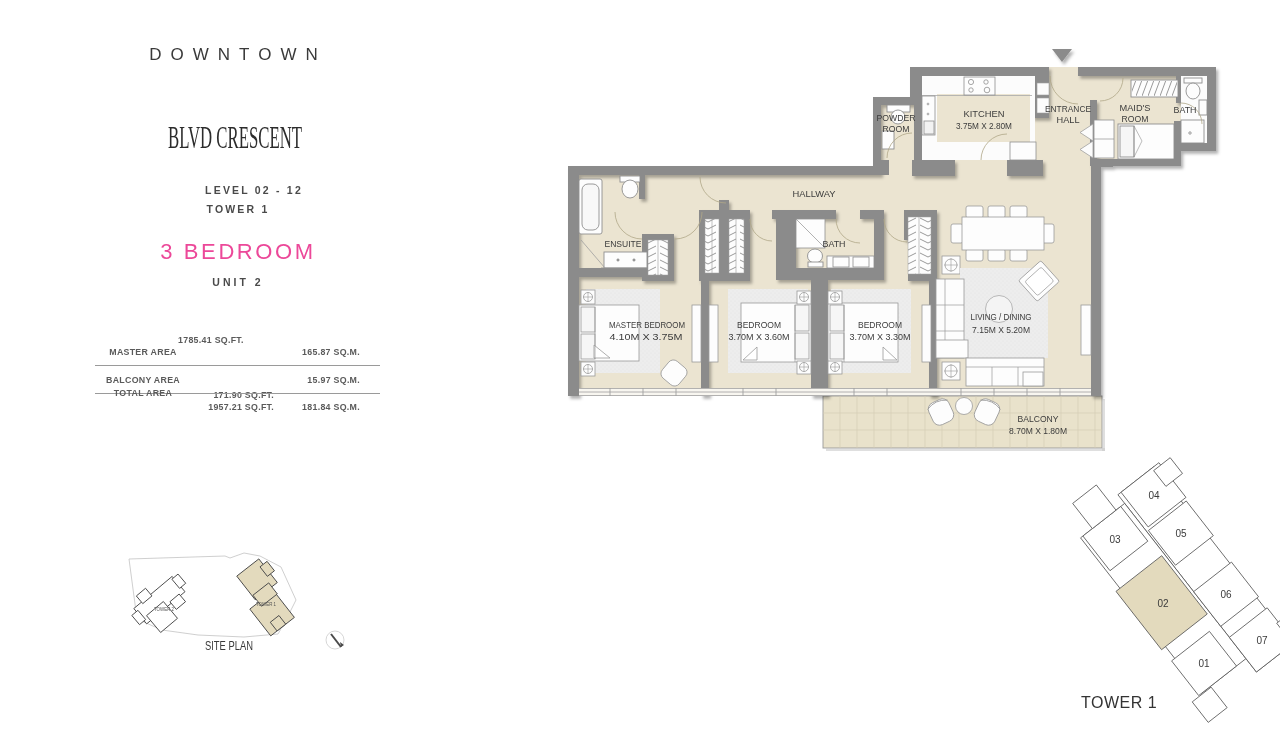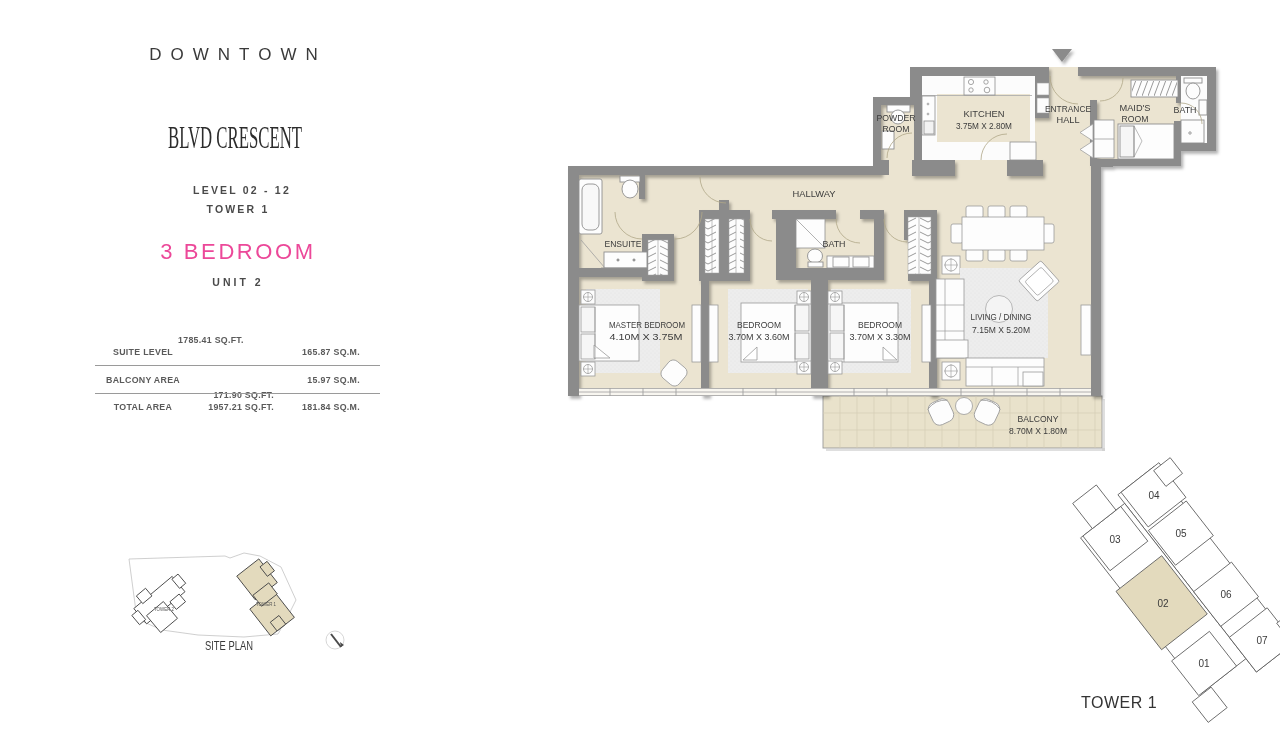--- a/index.html
+++ b/index.html
@@ -10,41 +10,41 @@
 </head>
 <body>
 <div id="page">
 
 <div class="t" style="left:0;top:45px;width:400px;text-align:center;font-size:17px;letter-spacing:9px;color:#3a3a3a;">DOWNTOWN</div>
 
 <svg class="t" style="left:0;top:118px;" width="400" height="40" viewBox="0 0 400 40">
   <text x="197" y="30" text-anchor="middle" font-family="Liberation Serif, serif" font-size="31" fill="#2c2c2c" transform="scale(1,1)" textLength="134" lengthAdjust="spacingAndGlyphs" style="font-stretch:condensed">BLVD CRESCENT</text>
 </svg>
 
-<div class="t" style="left:4px;top:184px;width:400px;text-align:center;font-size:10.5px;font-weight:bold;letter-spacing:2.2px;color:#4a4a4a;">LEVEL 02 - 12</div>
+<div class="t" style="left:16px;top:184px;width:400px;text-align:center;font-size:10.5px;font-weight:bold;letter-spacing:2.2px;color:#4a4a4a;">LEVEL 02 - 12</div>
 <div class="t" style="left:0;top:203px;width:400px;text-align:center;font-size:10.5px;font-weight:bold;letter-spacing:2.2px;color:#4a4a4a;">TOWER 1</div>
 
 <div class="t" style="left:0;top:239px;width:400px;text-align:center;font-size:22px;letter-spacing:2.6px;color:#ec4899;">3 BEDROOM</div>
 <div class="t" style="left:0;top:276px;width:400px;text-align:center;font-size:10.5px;font-weight:bold;letter-spacing:3px;color:#4a4a4a;">UNIT 2</div>
 
 <div id="tbl" style="position:absolute;left:0;top:0;font-size:8.8px;font-weight:bold;letter-spacing:0.3px;color:#5a5a5a;">
 
-  <div class="t" style="left:57px;top:347px;width:96px;text-align:center;">SUITE LEVEL</div>
+  <div class="t" style="left:57px;top:347px;width:96px;text-align:center;">MASTER AREA</div>
   <div class="t" style="left:140px;top:335px;width:96px;text-align:left;">1785.41 SQ.FT.</div>
   <div class="t" style="left:240px;top:347px;width:82px;text-align:right;">165.87 SQ.M.</div>
 
   <div class="t" style="left:57px;top:365px;width:285px;border-top:1px solid #9a9a9a;height:0;"></div>
 
   <div class="t" style="left:57px;top:375px;width:96px;text-align:center;">BALCONY AREA</div>
   <div class="t" style="left:140px;top:390px;width:96px;text-align:right;">171.90 SQ.FT.</div>
   <div class="t" style="left:240px;top:375px;width:82px;text-align:right;">15.97 SQ.M.</div>
 
   <div class="t" style="left:57px;top:393px;width:285px;border-top:1px solid #9a9a9a;height:0;"></div>
 
-  <div class="t" style="left:57px;top:402px;width:96px;text-align:center;">TOTAL AREA</div>
+  <div class="t" style="left:57px;top:388px;width:96px;text-align:center;">TOTAL AREA</div>
   <div class="t" style="left:140px;top:402px;width:96px;text-align:right;">1957.21 SQ.FT.</div>
   <div class="t" style="left:240px;top:402px;width:82px;text-align:right;">181.84 SQ.M.</div>
 </div>
 
 <svg id="plan" style="position:absolute;left:0;top:0;" width="1280" height="738" viewBox="0 0 1280 738">
 <defs>
   <filter id="ws" x="-20%" y="-20%" width="140%" height="140%">
     <feDropShadow dx="2.2" dy="2.8" stdDeviation="1.5" flood-color="#000000" flood-opacity="0.3"></feDropShadow>
   </filter>
   <pattern id="chev" width="20" height="7" patternUnits="userSpaceOnUse">

